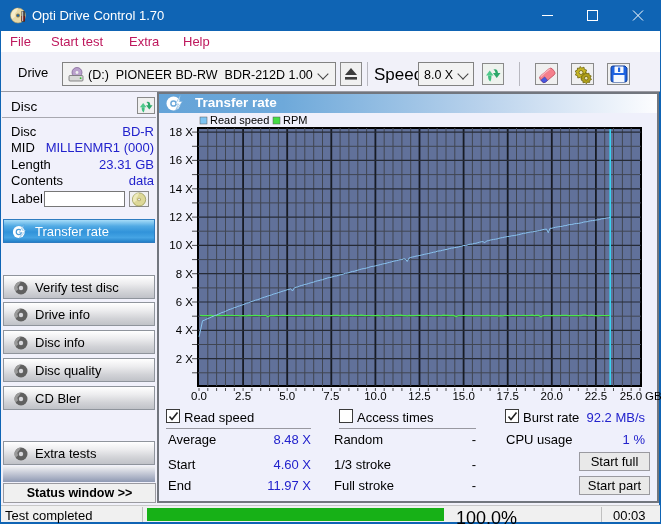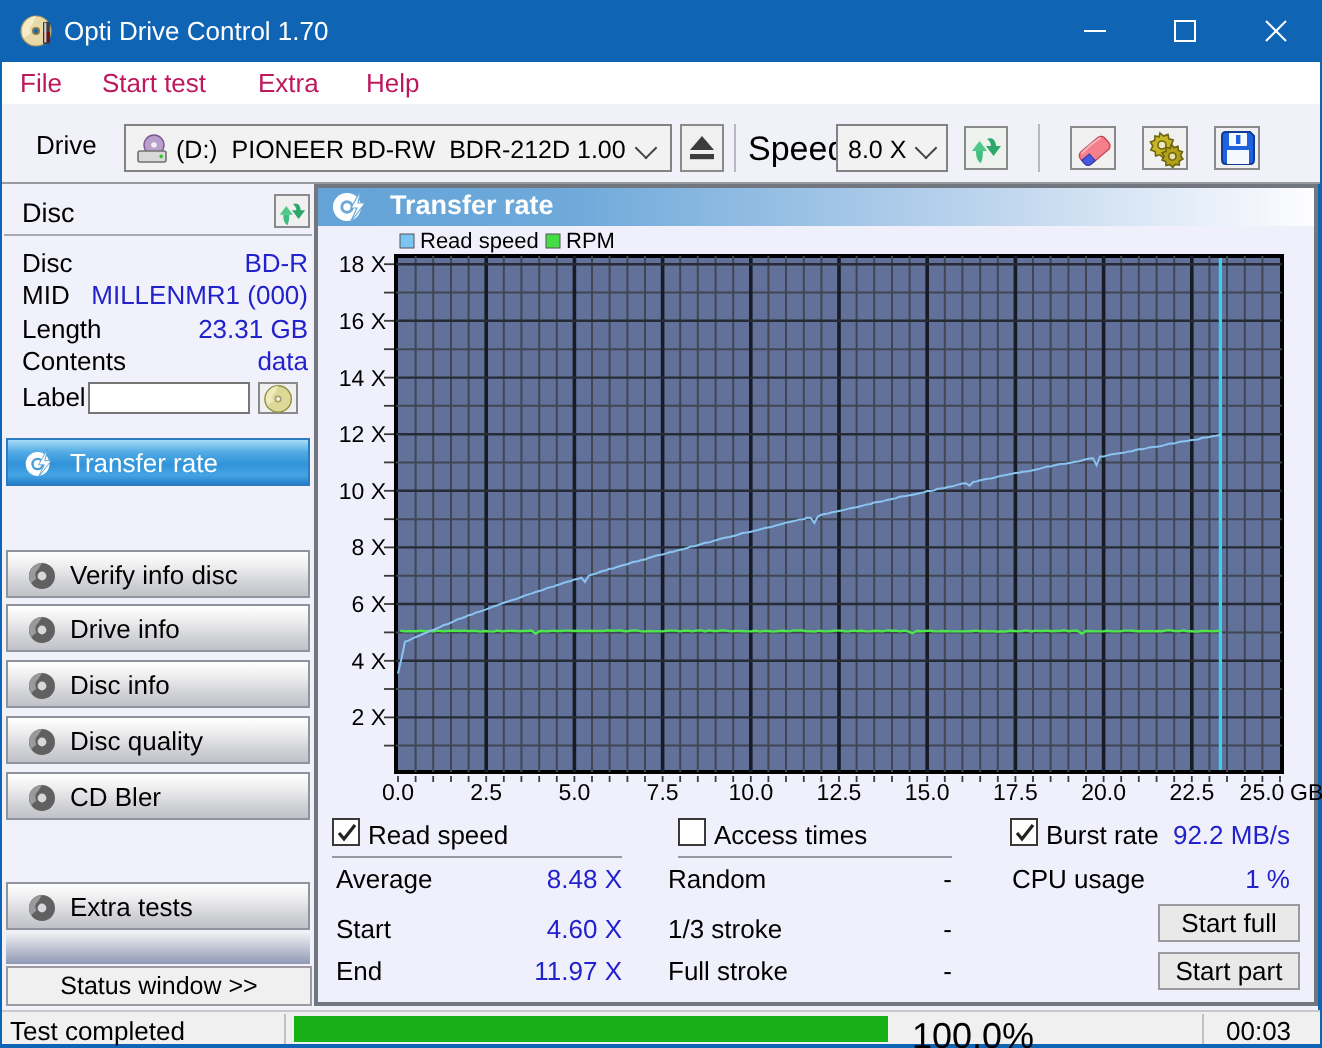--- a/index.html
+++ b/index.html
@@ -174,21 +174,21 @@
           <path d="M14 0 L8.5 9.5 L12 9.5 L8 17.5 L16 7 L12.2 7 Z" fill="#fff" stroke="#4a9cd8" stroke-width="0.5"></path>
         </svg>
         <div class="lbl">Transfer rate</div>
       </div>
  <div class="navbtn" style="top:183px">
         <svg class="abs" style="left:9px;top:4px" width="16" height="16" viewBox="0 0 16 16">
           <circle cx="8" cy="8" r="6.5" fill="#606060"></circle>
           <circle cx="8" cy="8" r="2.2" fill="#d8d8dc"></circle>
           <path d="M8 1.5 A6.5 6.5 0 0 0 2.6 11.5 L5.2 9.3 A3.2 3.2 0 0 1 6 4.8 Z" fill="#9a9a9a"></path>
         </svg>
-        <div class="lbl">Verify info disc</div>
+        <div class="lbl">Verify test disc</div>
       </div>
  <div class="navbtn" style="top:210px">
         <svg class="abs" style="left:9px;top:4px" width="16" height="16" viewBox="0 0 16 16">
           <circle cx="8" cy="8" r="6.5" fill="#606060"></circle>
           <circle cx="8" cy="8" r="2.2" fill="#d8d8dc"></circle>
           <path d="M8 1.5 A6.5 6.5 0 0 0 2.6 11.5 L5.2 9.3 A3.2 3.2 0 0 1 6 4.8 Z" fill="#9a9a9a"></path>
         </svg>
         <div class="lbl">Drive info</div>
       </div>
  <div class="navbtn" style="top:238px">
@@ -217,21 +217,21 @@
       </div>
  <div class="navbtn" style="top:349px">
         <svg class="abs" style="left:9px;top:4px" width="16" height="16" viewBox="0 0 16 16">
           <circle cx="8" cy="8" r="6.5" fill="#606060"></circle>
           <circle cx="8" cy="8" r="2.2" fill="#d8d8dc"></circle>
           <path d="M8 1.5 A6.5 6.5 0 0 0 2.6 11.5 L5.2 9.3 A3.2 3.2 0 0 1 6 4.8 Z" fill="#9a9a9a"></path>
         </svg>
         <div class="lbl">Extra tests</div>
       </div>
  <div class="abs" style="left:1px;top:374px;width:152px;height:16px;background:linear-gradient(#f2f2f4,#8f99b3)"></div>
- <div class="abs" style="left:1px;top:391px;width:153px;height:20px;background:#f0f0f0;border:1px solid #9a9aa0;text-align:center;font-size:13.5px;font-weight:normal;line-height:18px;font-size:12.5px !important">Status window &gt;&gt;</div>
+ <div class="abs" style="left:1px;top:391px;width:153px;height:20px;background:#f0f0f0;border:1px solid #9a9aa0;text-align:center;font-size:13.5px;font-weight:bold;line-height:18px;font-size:12.5px !important">Status window &gt;&gt;</div>
 </div>
 
 <div class="abs" id="cpanel">
  <div class="abs" id="chead">
    <svg class="abs" style="left:7px;top:1px" width="22" height="17" viewBox="0 0 22 17">
      <circle cx="7.5" cy="8.5" r="7" fill="#fff"></circle>
      <circle cx="7.5" cy="8.5" r="2.6" fill="none" stroke="#6da9da" stroke-width="1.5"></circle>
      <path d="M14.5 0 L9.5 9 L12.5 9 L9 16.5 L16.5 6.5 L13 6.5 Z" fill="#fff" stroke="#6da9da" stroke-width="0.6"></path>
    </svg>
    <div class="txt">Transfer rate</div>

